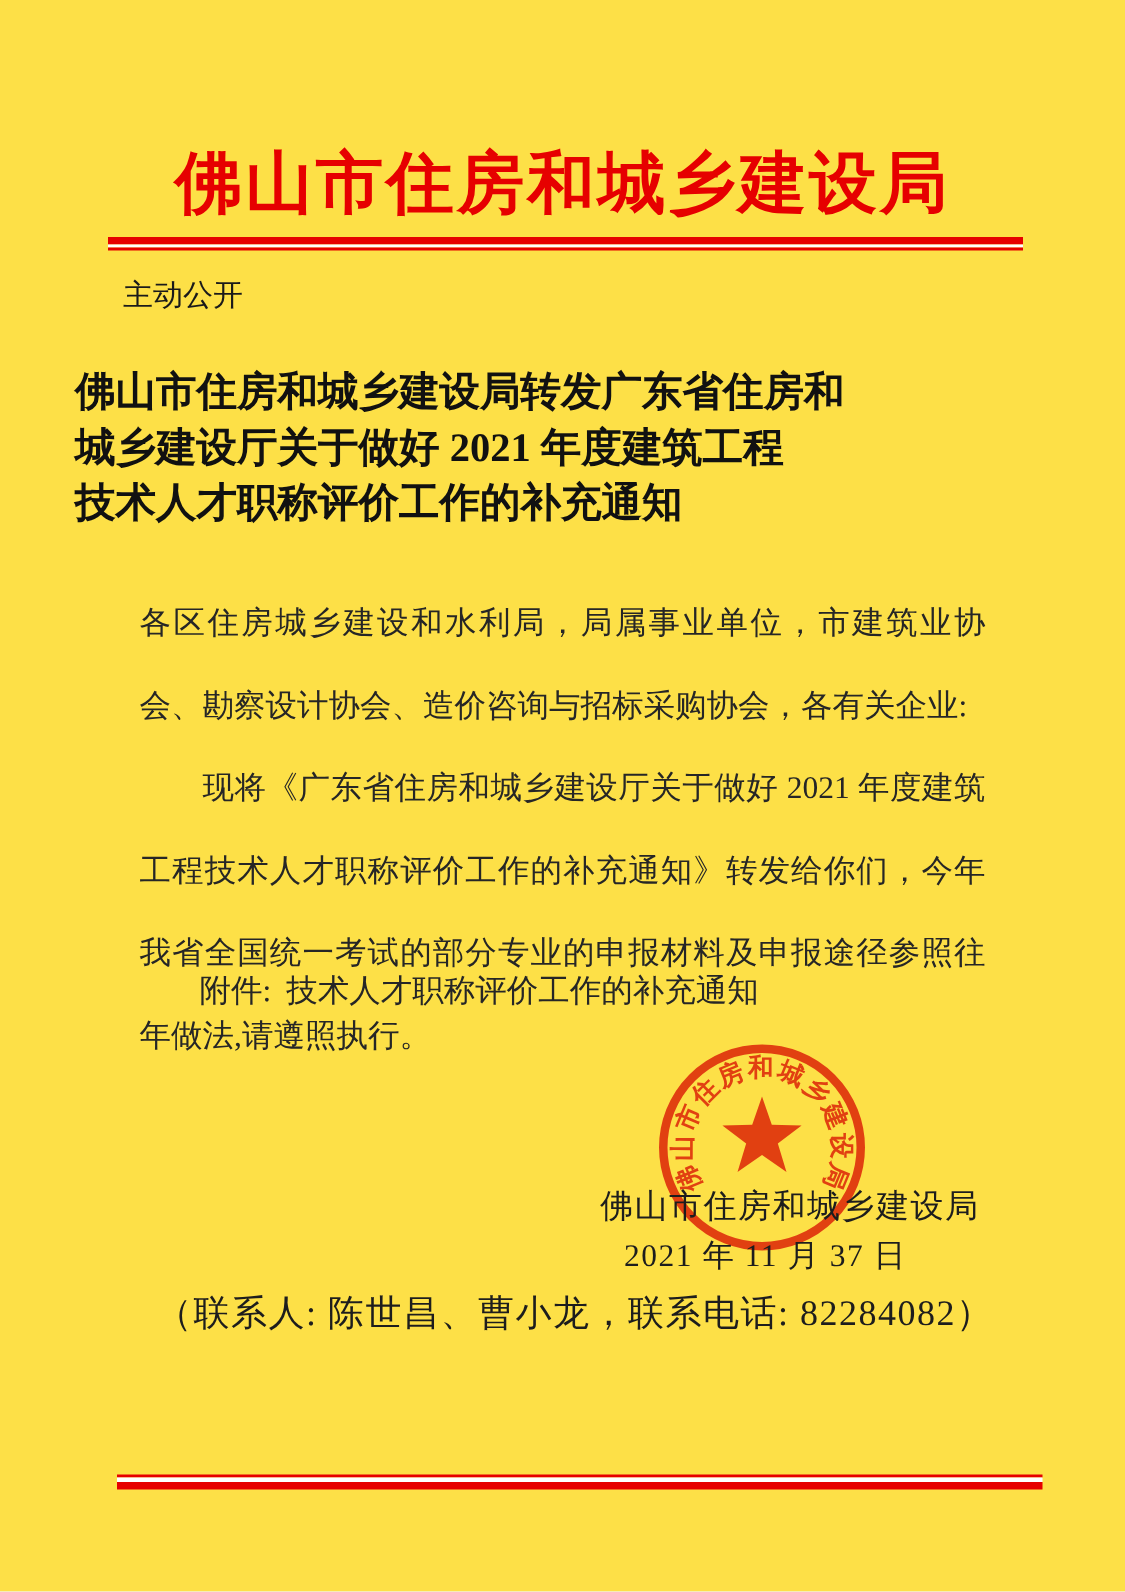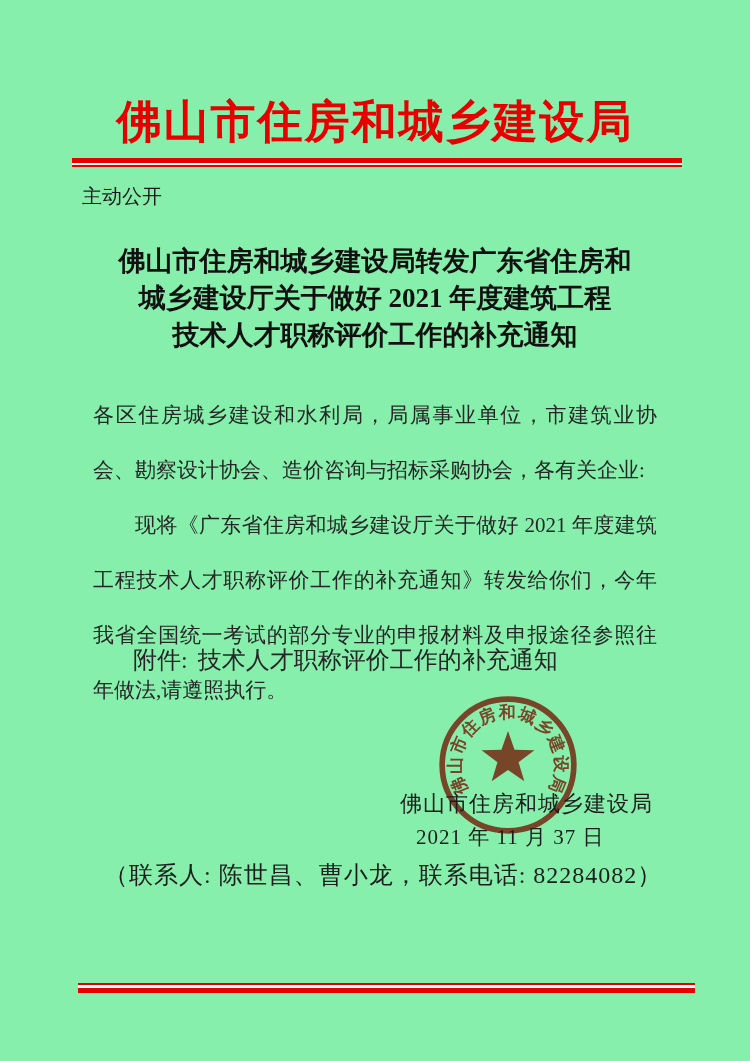--- a/index.html
+++ b/index.html
@@ -1,20 +1,20 @@
 <!DOCTYPE html>
 <html><head>
 <meta charset="utf-8">
 <style>
   html,body{margin:0;padding:0;background:#f2f2f2;}
   .page{
     position:relative;
     width:750px;height:1061px;
     margin:0 auto;
-    background:#86efac;
+    background:#fde047;
     overflow:hidden;
     font-family:"Liberation Serif","DejaVu Serif",serif;
     color:#262626;
   }
   
   .letterhead{
     position:absolute;top:92px;left:0;right:0;
     text-align:center;
     font-size:45px;font-weight:bold;
     letter-spacing:2px;
@@ -26,36 +26,36 @@
   .rule-top .thin{height:2px;background:#e60000;}
   
   .disclosure{
     position:absolute;top:183px;left:82px;
     font-family:"Liberation Sans","DejaVu Sans",sans-serif;
     font-size:20px;color:#1a1a1a;
   }
   
   .doc-title{
     position:absolute;top:243px;left:50px;right:50px;
-    text-align:center;
+    text-align:left;
     font-size:27px;font-weight:bold;line-height:37px;
     color:#111111;
   }
   
   .body-text{
     position:absolute;top:388px;left:93px;width:564px;
     font-size:21px;line-height:55px;
     text-align:justify;
   }
   .body-text p{margin:0;}
   .body-text p.indent{text-indent:2em;}
   
   .attachment{
     position:absolute;top:641px;left:133px;
-    font-size:24px;line-height:39px;
+    font-size:21px;line-height:39px;
     display:flex;
   }
   .attachment .label{white-space:nowrap;margin-right:10px;}
   
   .seal{
     position:absolute;left:436px;top:693px;
     width:144px;height:144px;
     opacity:.88;
     mix-blend-mode:multiply;
     pointer-events:none;

